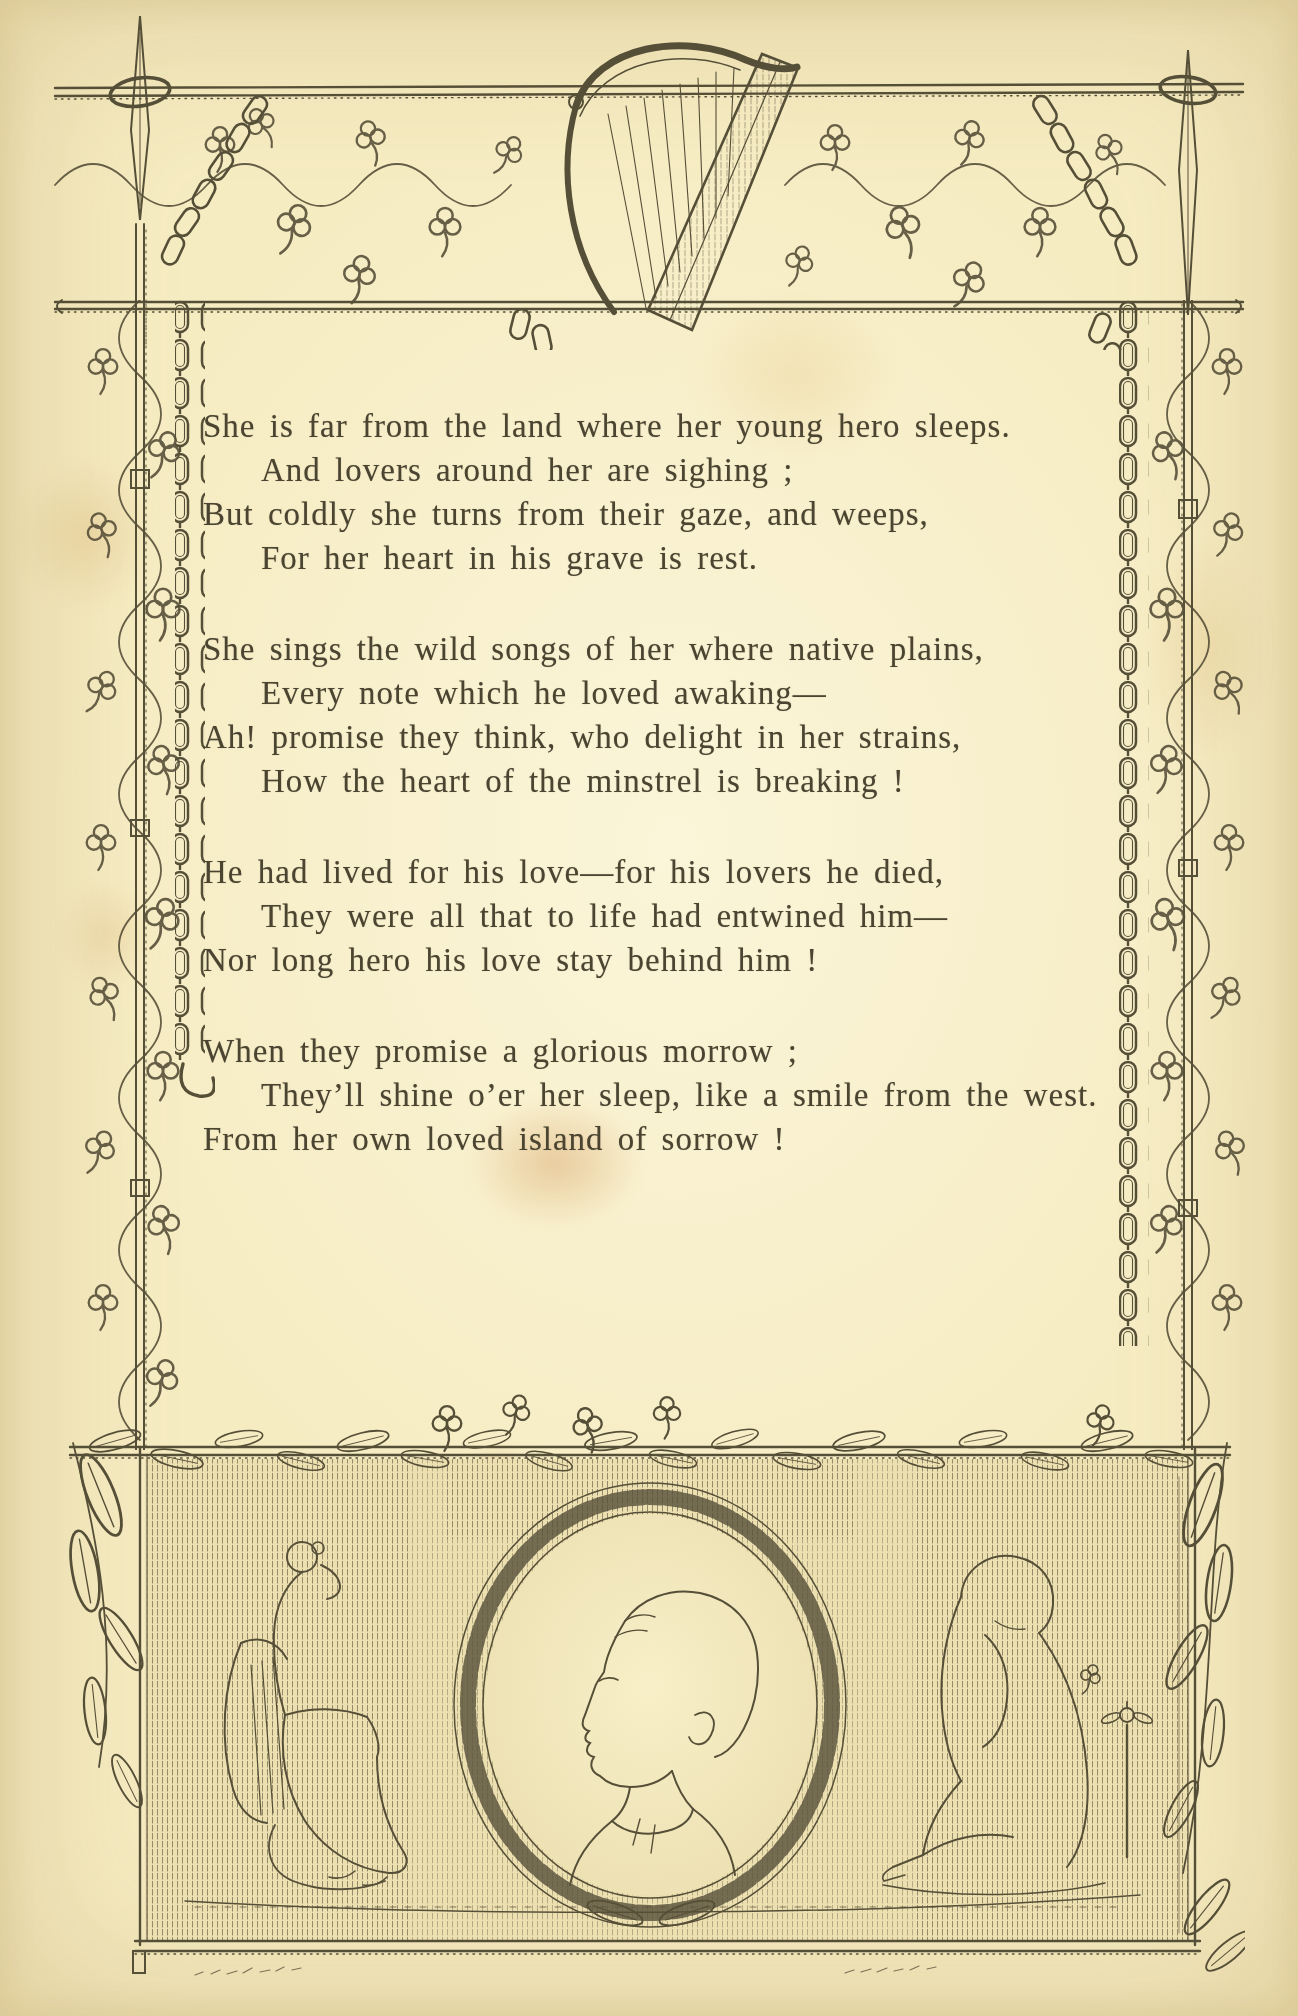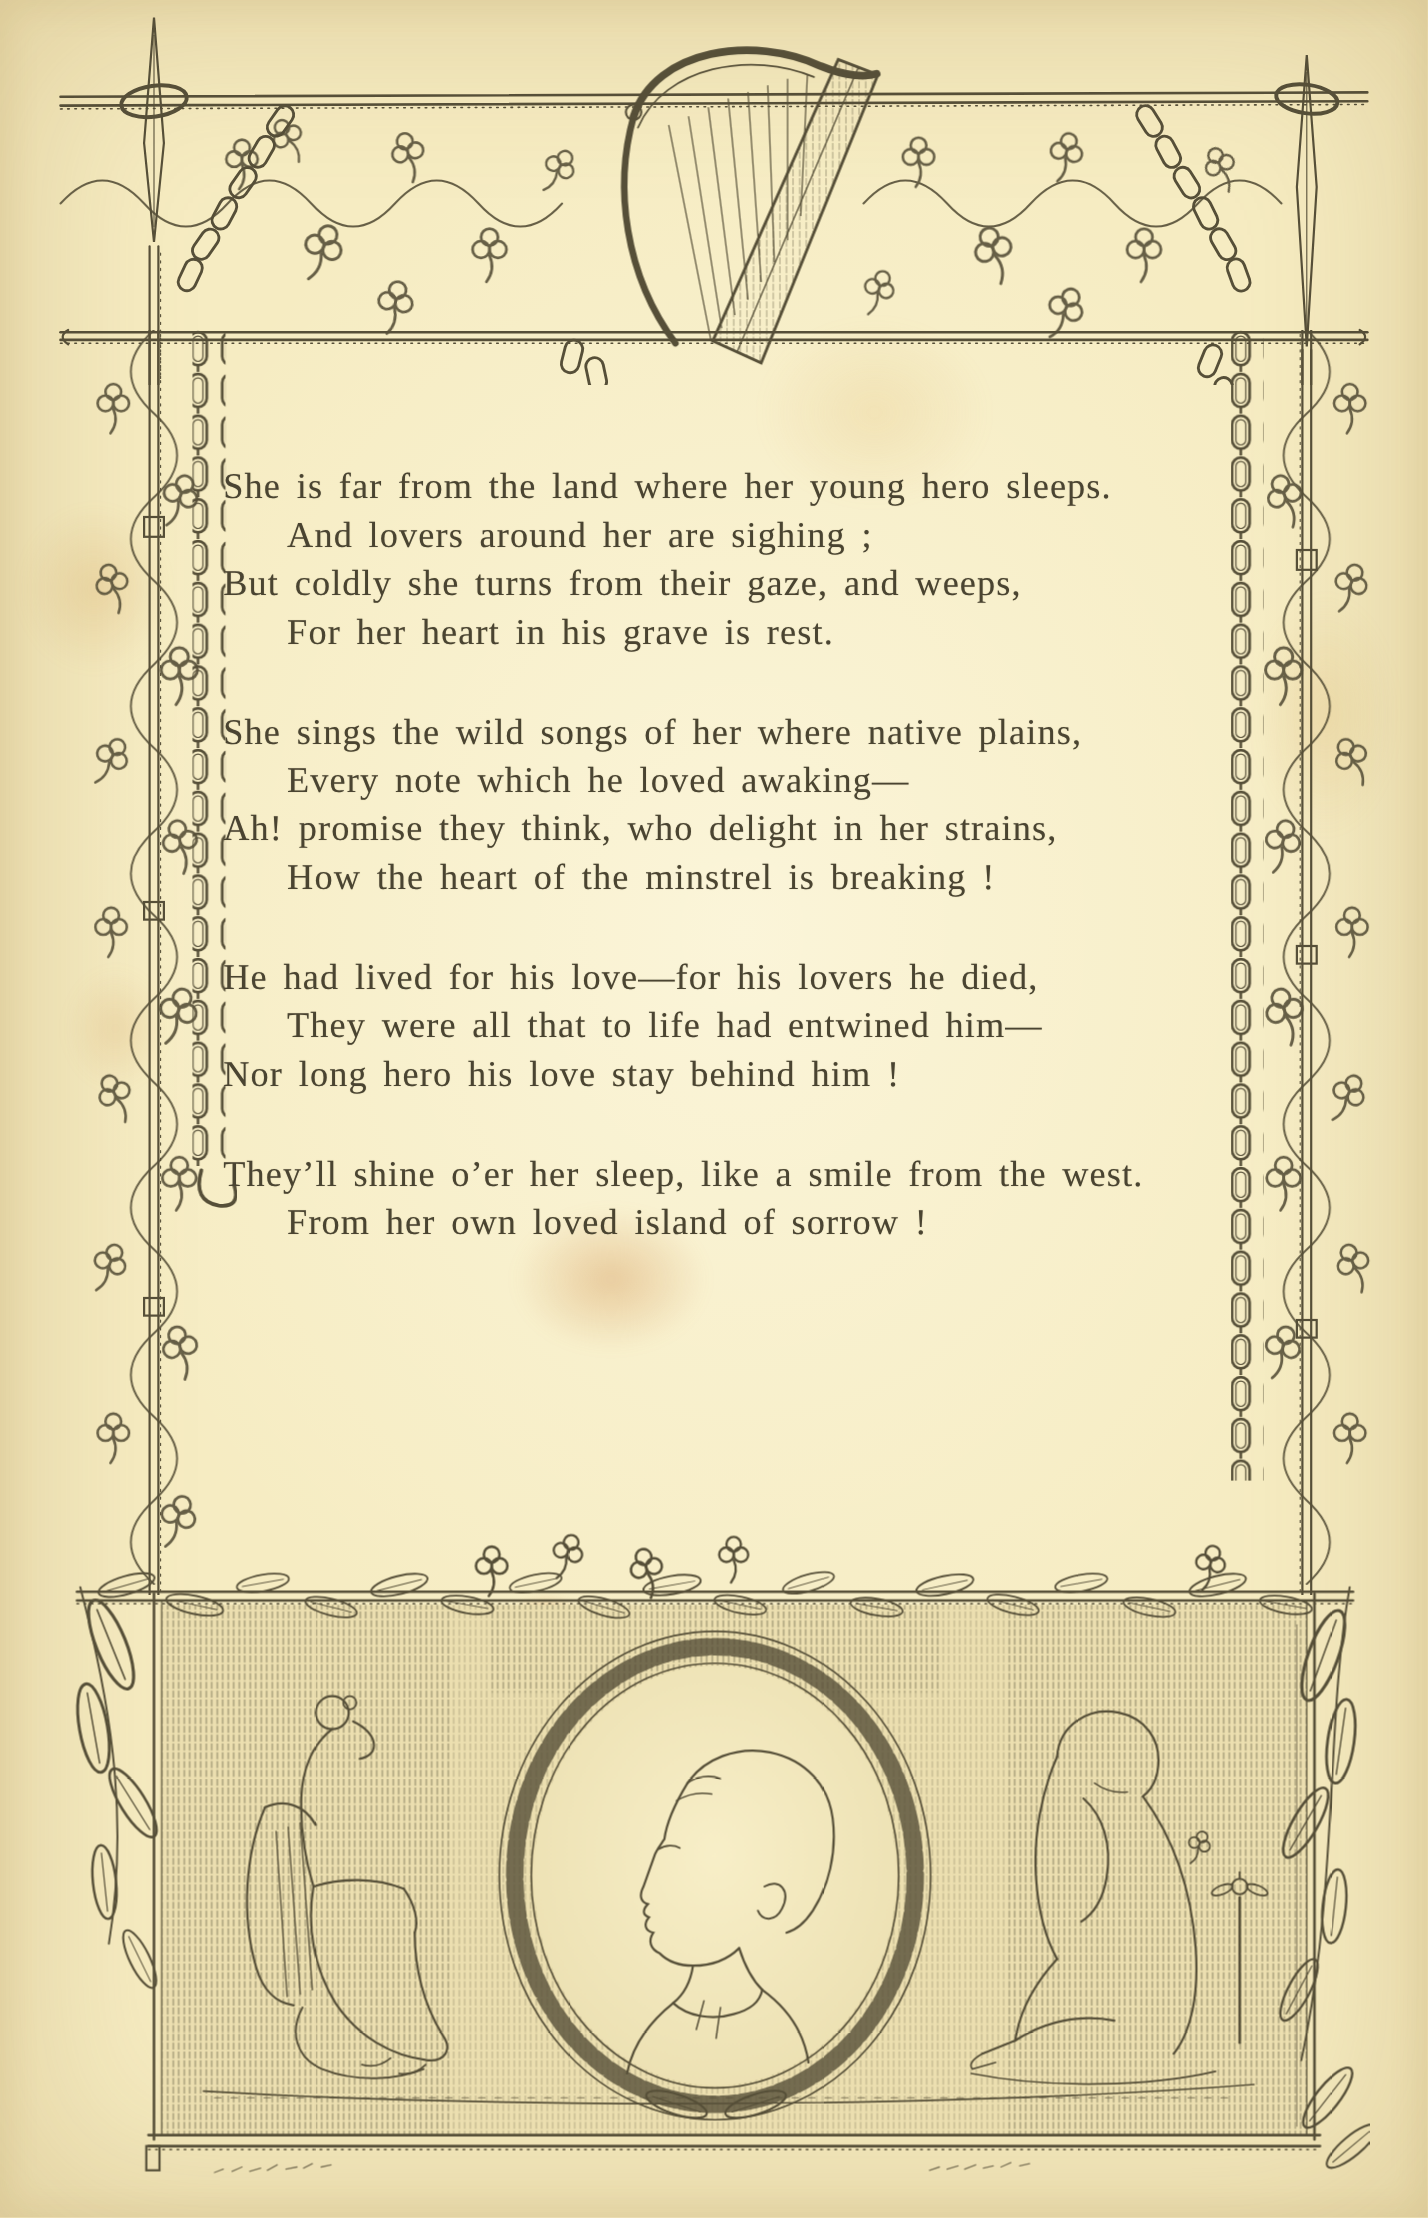--- a/index.html
+++ b/index.html
@@ -19,21 +19,21 @@
   #stain4{left:1140px;top:540px;width:130px;height:220px;background:radial-gradient(closest-side,rgba(205,150,60,0.16),rgba(205,150,60,0));}
   #stain5{left:462px;top:1448px;width:70px;height:58px;background:radial-gradient(closest-side,rgba(205,110,35,0.35),rgba(205,110,35,0));filter:blur(3px);}
   #stain6{left:60px;top:880px;width:90px;height:110px;background:radial-gradient(closest-side,rgba(200,130,50,0.16),rgba(200,130,50,0));}
 
   svg{position:absolute;}
   #top-border{left:40px;top:10px;}
   #left-border{left:45px;top:300px;}
   #right-border{left:1083px;top:300px;}
   #bottom-vignette{left:55px;top:1385px;}
 
-  .poem{position:absolute;left:203px;top:421px;width:980px;
+  .poem{position:absolute;left:203px;top:404px;width:980px;
     font-size:33px;line-height:44px;color:#4a4431;
     letter-spacing:1px;word-spacing:5px;
     text-shadow:0 0 1px rgba(74,68,49,0.35);}
   .stanza{margin:0 0 47px 0;}
   .pline{height:44px;white-space:nowrap;}
   .pline:nth-child(even){padding-left:58px;}
 </style>
 </head>
 <body>
 
@@ -405,16 +405,17 @@
     <div class="pline">Every note which he loved awaking—</div>
     <div class="pline">Ah! promise they think, who delight in her strains,</div>
     <div class="pline">How the heart of the minstrel is breaking !</div>
   </div>
   <div class="stanza">
     <div class="pline">He had lived for his love—for his lovers he died,</div>
     <div class="pline">They were all that to life had entwined him—</div>
     <div class="pline">Nor long hero his love stay behind him !</div>
   </div>
   <div class="stanza">
+    <div class="pline">When they promise a glorious morrow ;</div>
     <div class="pline">They’ll shine o’er her sleep, like a smile from the west.</div>
     <div class="pline">From her own loved island of sorrow !</div>
   </div>
 </div>
 
 </body></html>

